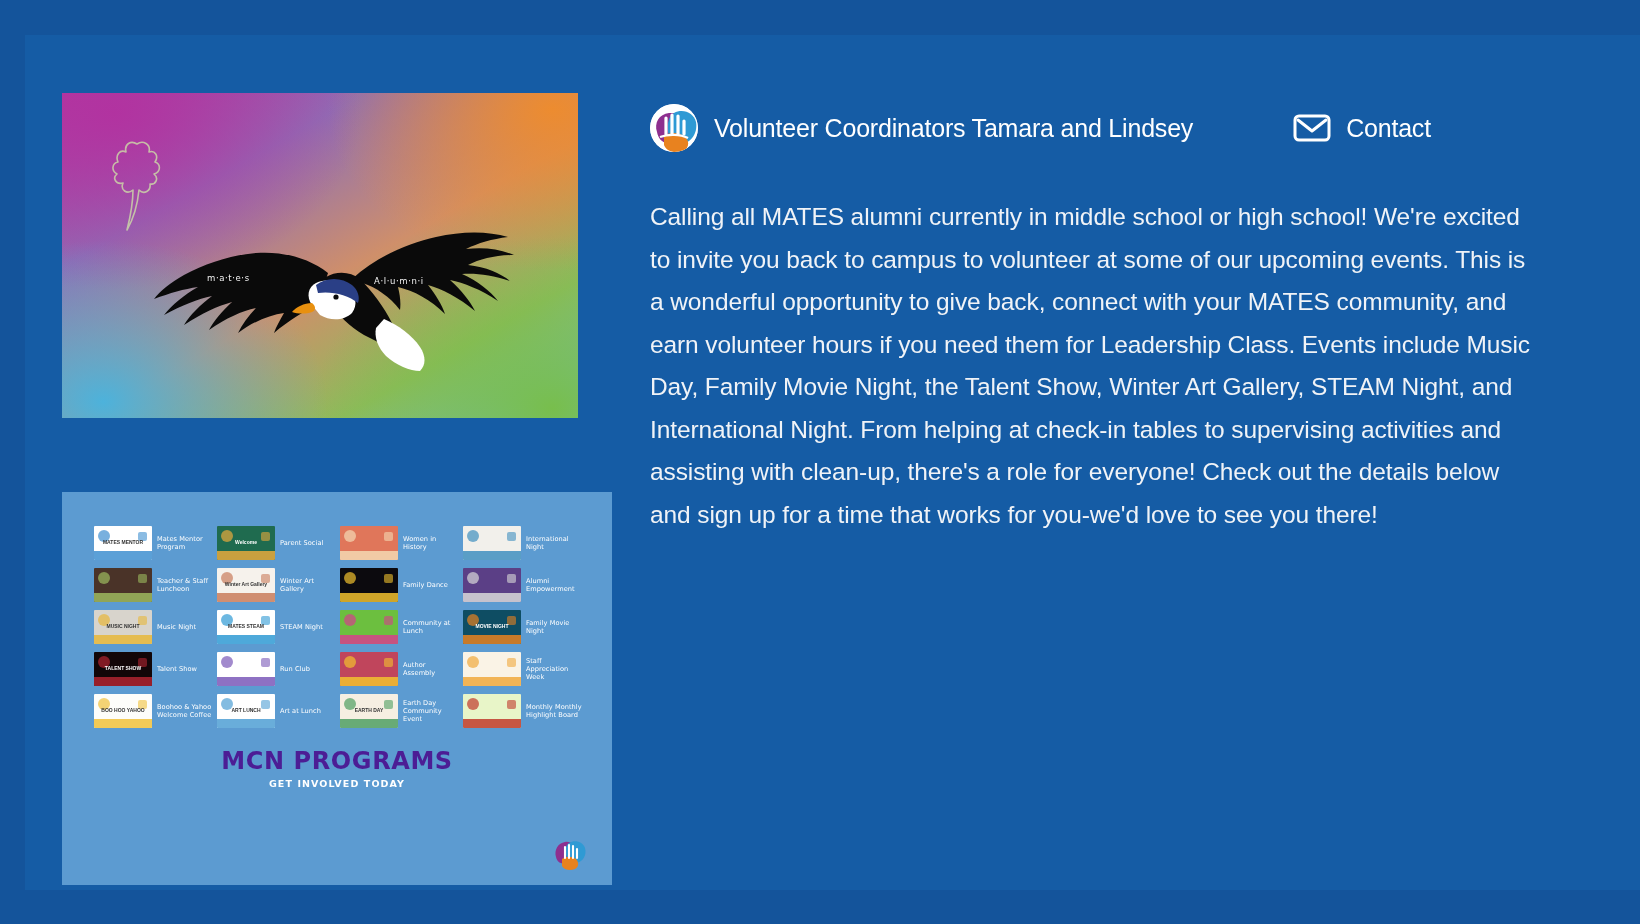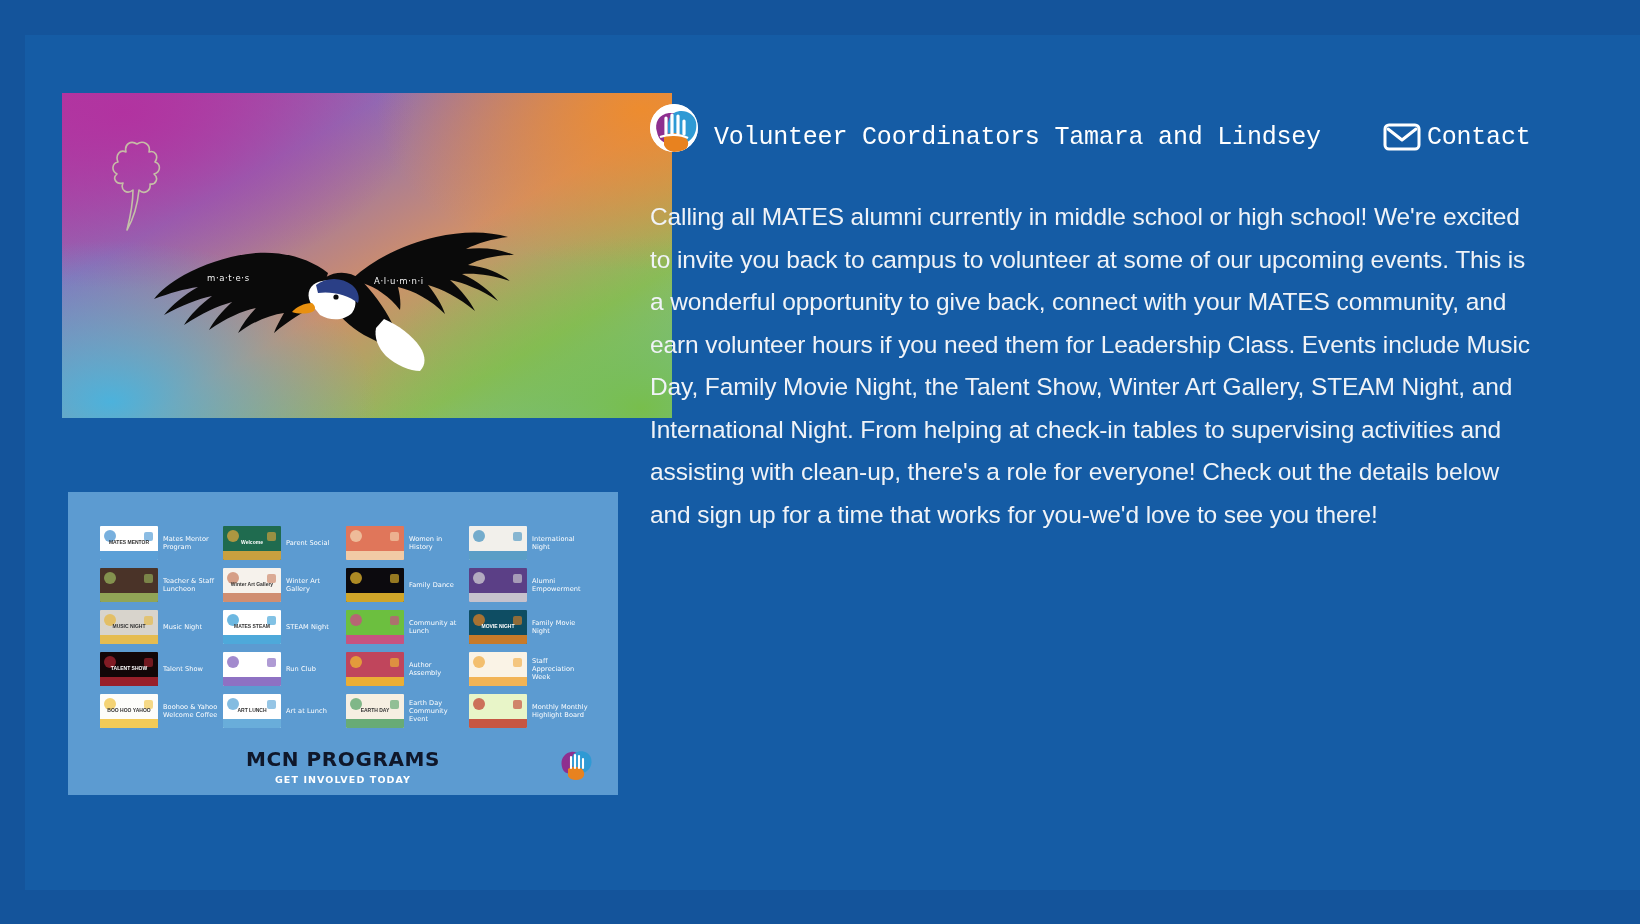--- a/index.html
+++ b/index.html
@@ -26,21 +26,21 @@
   
   .left-col {
     position: absolute;
     left: 62px; top: 93px;
     width: 550px;
   }
 
   
   .hero-img {
     position: relative;
-    width: 610px; height: 325px;
+    width: 516px; height: 325px;
     overflow: hidden;
     background:
       radial-gradient(ellipse 70% 80% at 8% 95%,  rgba(70,180,225,0.95) 0%, rgba(70,180,225,0) 62%),
       radial-gradient(ellipse 75% 85% at 95% 97%, rgba(120,190,70,0.95) 0%, rgba(120,190,70,0) 62%),
       radial-gradient(ellipse 70% 80% at 95% 5%,  rgba(238,140,45,0.97) 0%, rgba(238,140,45,0) 62%),
       radial-gradient(ellipse 75% 85% at 10% 6%,  rgba(178,50,160,0.97) 0%, rgba(178,50,160,0) 64%),
       linear-gradient(150deg, #b13aa0 0%, #8e6fb5 28%, #cf8f6a 55%, #8ebb5c 78%, #6fc0d8 100%);
   }
   .leaf-outline {
     position: absolute; left: 45px; top: 45px;
@@ -56,22 +56,22 @@
     font-family: "DejaVu Sans", sans-serif;
     white-space: nowrap;
     text-shadow: 0 0 1px rgba(0,0,0,.5);
   }
   .wing-text.left  { left: 145px; top: 180px; }
   .wing-text.right { left: 312px; top: 183px; }
 
   
   .poster {
     position: absolute;
-    left: 68px; top: 492px;
-    width: 550px; height: 303px;
+    left: 62px; top: 492px;
+    width: 550px; height: 393px;
     background: #5c9bd1;
     overflow: hidden;
   }
   .poster-grid {
     position: absolute;
     left: 32px; top: 33px;
     width: 488px;
     display: grid;
     grid-template-columns: repeat(4, 1fr);
     column-gap: 4px;
@@ -99,22 +99,22 @@
     color: #ffffff;
     font-family: "DejaVu Sans", sans-serif;
     letter-spacing: .05px;
   }
   .poster-footer {
     position: absolute;
     left: 0; right: 0; top: 255px;
     text-align: center;
   }
   .poster-title {
-    font-size: 20px; font-weight: bold;
-    color: #0f172a;
+    font-size: 24px; font-weight: bold;
+    color: #4c1d95;
     letter-spacing: .6px;
     font-family: "DejaVu Sans", sans-serif;
   }
   .poster-sub {
     font-size: 9.5px; font-weight: bold;
     color: #ffffff;
     letter-spacing: 1.1px;
     margin-top: 3px;
     font-family: "DejaVu Sans", sans-serif;
   }
@@ -141,44 +141,43 @@
     font-size: 56px;
     font-weight: bold;
     color: #ffffff;
     line-height: 1.08;
     letter-spacing: -1.1px;
     max-width: 790px;
   }
   .author-row {
     margin-top: 26px;
     display: flex;
-    align-items: flex-end;
+    align-items: center;
     height: 48px;
-    font-family: Liberation Mono, monospace;
   }
   .avatar {
     width: 48px; height: 48px;
     flex: none;
     border-radius: 50%;
     background: #ffffff;
     overflow: hidden;
     position: relative;
   }
   .author-name {
     margin-left: 16px;
     font-size: 25px;
     color: #ffffff;
     letter-spacing: -0.2px;
     white-space: nowrap;
   }
   .contact-btn {
-    margin-left: 62px;
+    margin-left: 100px;
     display: flex;
     align-items: center;
-    gap: 6px;
+    gap: 15px;
     cursor: pointer;
     white-space: nowrap;
   }
   .mail-icon { width: 38px; height: 30px; flex: none; }
   .contact-label {
     font-size: 25px;
     color: #ffffff;
     letter-spacing: -0.2px;
   }
   .body-text {

